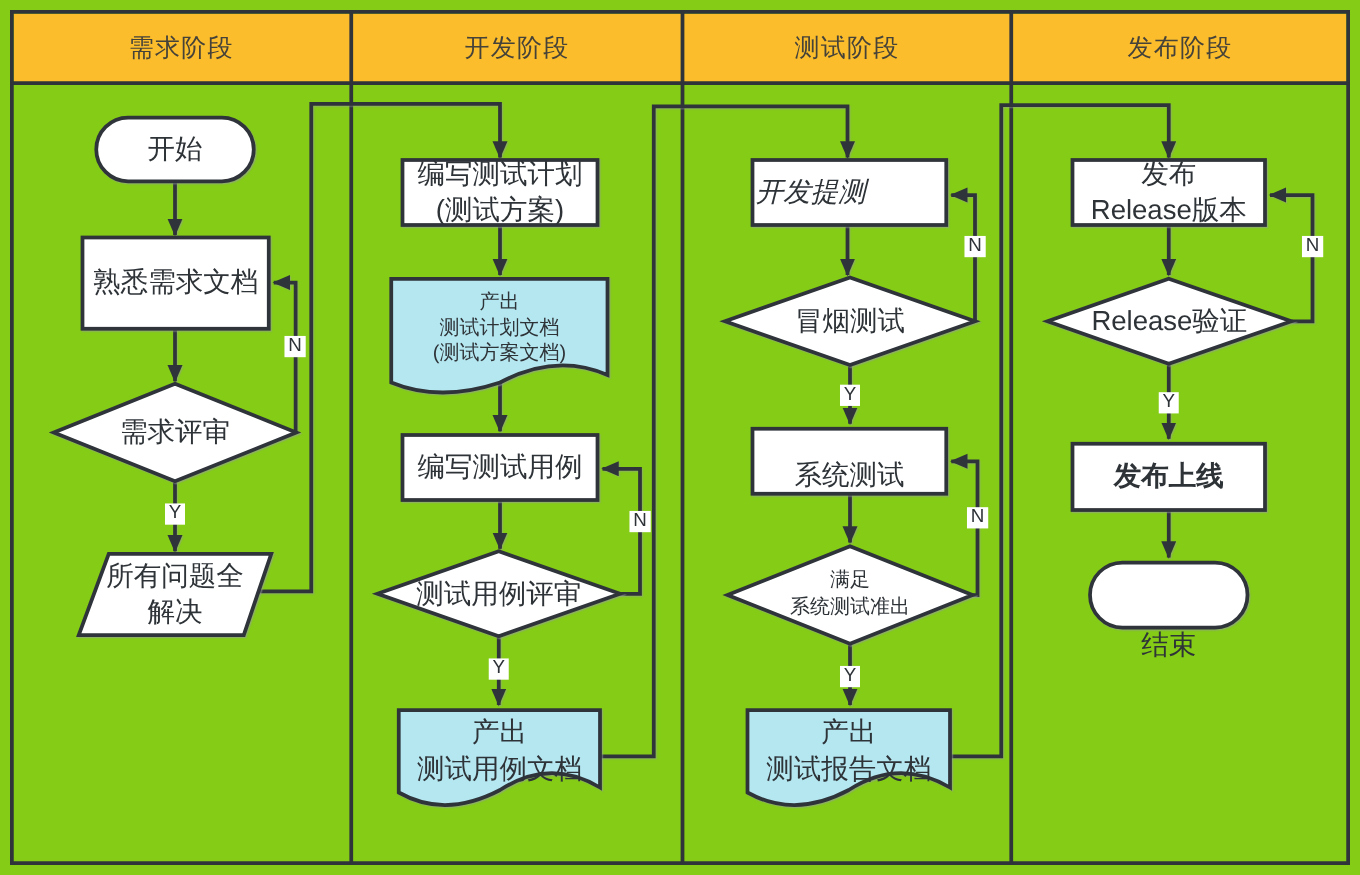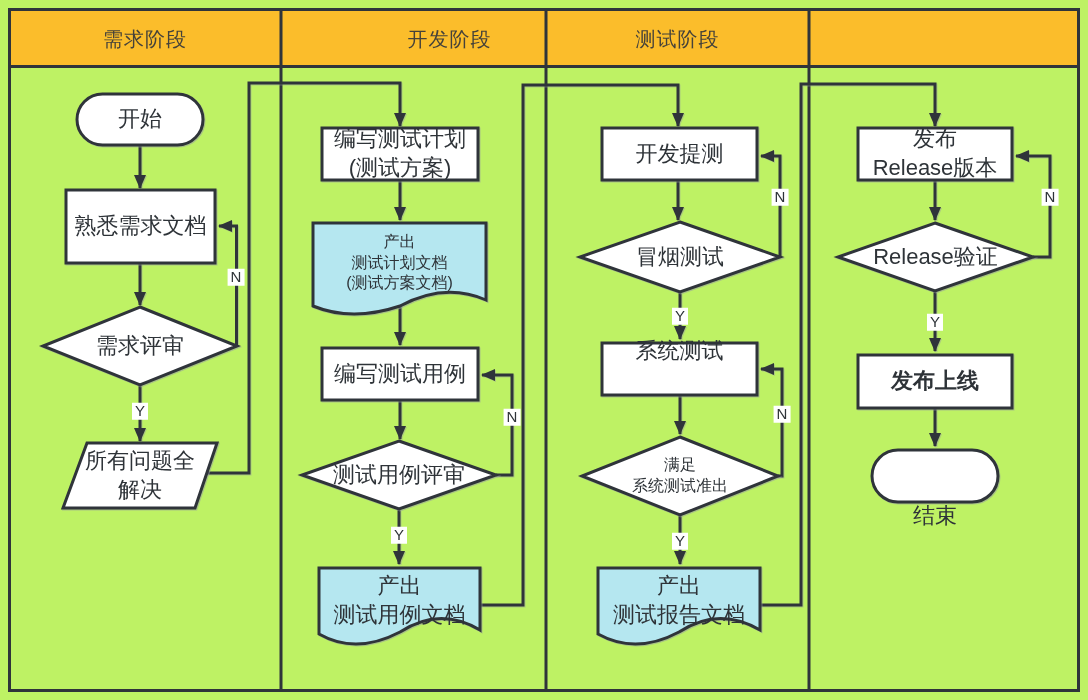--- a/index.html
+++ b/index.html
@@ -1,17 +1,17 @@
 <!DOCTYPE html>
 <html><head>
 <meta charset="utf-8">
 <style>
   html,body { margin:0; padding:0; background:#ffffff; }
   .stage {
-    position:relative; width:1088px; height:700px; background:#bef264;
+    position:relative; width:1088px; height:700px; background:#84cc16;
     font-family:"Liberation Sans","DejaVu Sans",sans-serif; overflow:hidden;
   }
   svg.layer { position:absolute; left:0; top:0; }
   .shapes { filter: drop-shadow(1.5px 1.5px 0 rgba(150,155,160,0.55)); }
   .wires  { filter: drop-shadow(1.5px 1.5px 0 rgba(150,155,160,0.45)); }
   .txt {
     position:absolute; display:flex; align-items:center; justify-content:center;
     text-align:center; white-space:pre-line; color:#2e3338; font-size:22px;
     line-height:1.3; pointer-events:none;
   }
@@ -92,42 +92,43 @@
       <path d="M598 568 H760 V630 Q719 606 679 632 Q636 655 598 634 Z" fill="#B5E7F0"></path>
 
       <rect x="858" y="128" width="154" height="52"></rect>
       <path d="M935 223 L1033 257 L935 291 L838 257 Z"></path>
       <rect x="858" y="355" width="154" height="53"></rect>
       <rect x="872" y="450" width="126" height="52" rx="26"></rect>
     </g>
   </svg>
 
   <div class="txt hdr" style="left:9px;top:11px;width:272px;height:55px;">需求阶段</div>
-  <div class="txt hdr" style="left:281px;top:11px;width:265px;height:55px;padding-left:36px;">开发阶段</div>
+  <div class="txt hdr" style="left:281px;top:11px;width:265px;height:55px;">开发阶段</div>
   <div class="txt hdr" style="left:546px;top:11px;width:263px;height:55px;">测试阶段</div>
+  <div class="txt hdr" style="left:809px;top:11px;width:270px;height:55px;">发布阶段</div>
 
   <div class="txt" style="left:77px;top:94px;width:126px;height:51px;">开始</div>
   <div class="txt" style="left:66px;top:190px;width:149px;height:73px;">熟悉需求文档</div>
   <div class="txt" style="left:43px;top:307px;width:194px;height:78px;">需求评审</div>
   <div class="txt" style="left:63px;top:443px;width:154px;height:65px;">所有问题全
 解决</div>
 
   <div class="txt" style="left:322px;top:128px;width:156px;height:52px;">编写测试计划
 (测试方案)</div>
   <div class="txt small" style="left:313px;top:222px;width:173px;height:82px;">产出
 测试计划文档
 (测试方案文档)</div>
   <div class="txt" style="left:322px;top:348px;width:156px;height:52px;">编写测试用例</div>
   <div class="txt" style="left:302px;top:441px;width:194px;height:68px;">测试用例评审</div>
   <div class="txt" style="left:319px;top:568px;width:161px;height:66px;">产出
 测试用例文档</div>
 
-  <div class="txt" style="left:602px;top:128px;width:155px;height:52px;">开发提测</div>
+  <div class="txt" style="left:571px;top:128px;width:155px;height:52px;font-style:italic;">开发提测</div>
   <div class="txt" style="left:580px;top:222px;width:200px;height:70px;">冒烟测试</div>
-  <div class="txt" style="left:602px;top:325px;width:155px;height:52px;border-radius:16px;">系统测试</div>
+  <div class="txt" style="left:602px;top:354px;width:155px;height:52px;border-radius:16px;">系统测试</div>
   <div class="txt small" style="left:582px;top:437px;width:196px;height:78px;">满足
 系统测试准出</div>
   <div class="txt" style="left:598px;top:568px;width:162px;height:66px;">产出
 测试报告文档</div>
 
   <div class="txt" style="left:858px;top:128px;width:154px;height:52px;">发布
 Release版本</div>
   <div class="txt" style="left:838px;top:223px;width:195px;height:68px;">Release验证</div>
   <div class="txt" style="left:858px;top:355px;width:154px;height:53px;font-weight:bold;">发布上线</div>
   <div class="txt" style="left:872px;top:450px;width:126px;height:52px;margin-top:40px;">结束</div>

